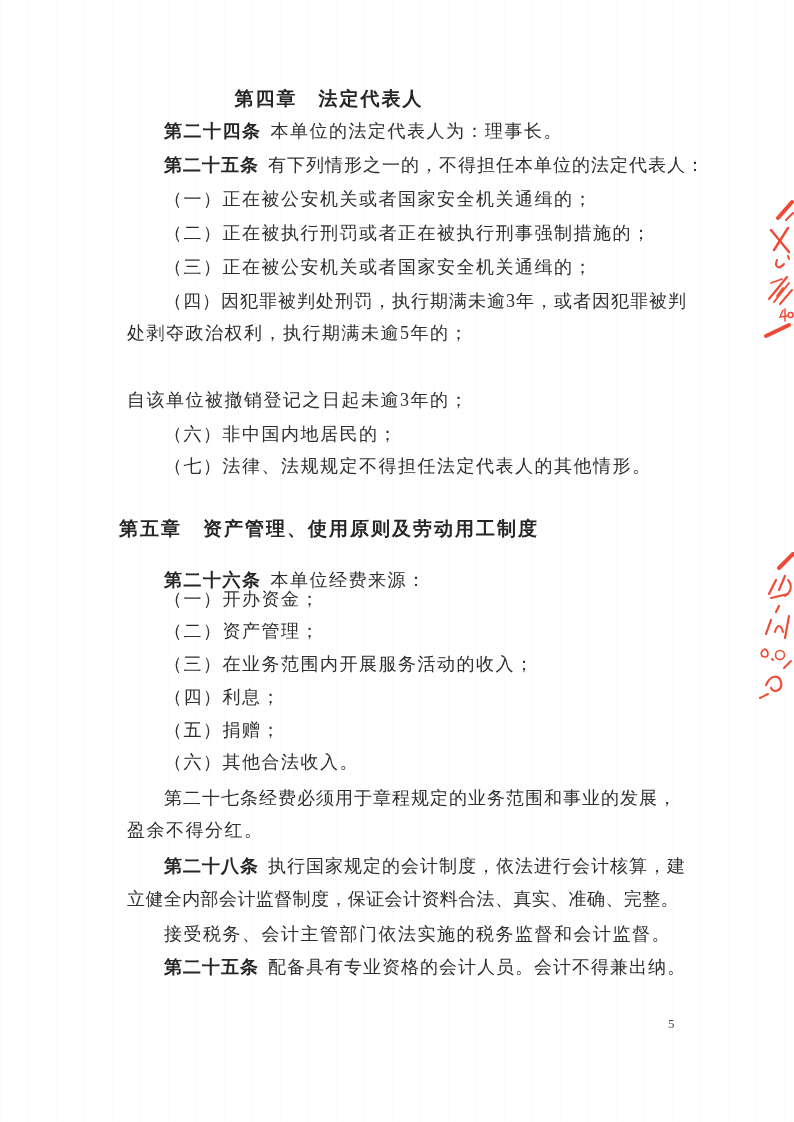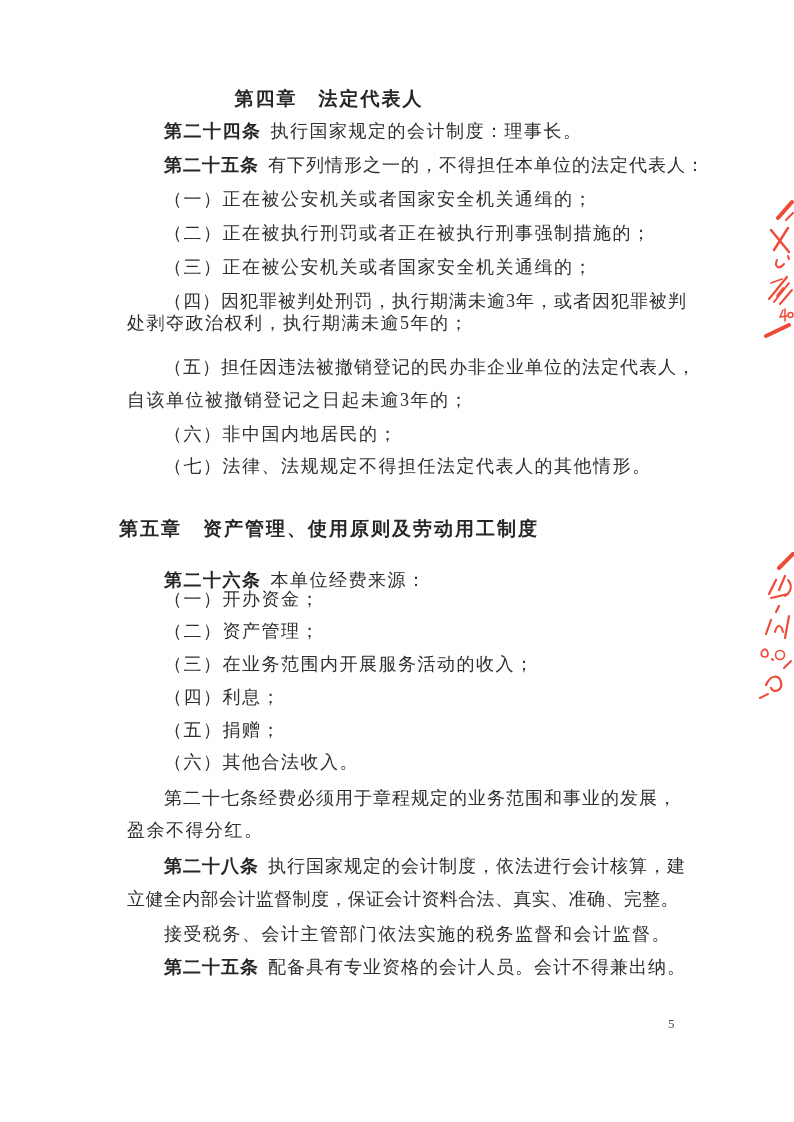--- a/index.html
+++ b/index.html
@@ -61,33 +61,32 @@
   .redmark-mid { left: 748px; top: 552px; }
 </style>
 </head>
 <body>
 
 <div class="page">
 
   <div class="line heading" style="top:88px">第四章　法定代表人</div>
 
   <div class="line l-ind" style="top:120px">
-    <span class="num">第二十四条</span><span>执行国家规定的会计制度：理事长。</span>
+    <span class="num">第二十四条</span><span>本单位的法定代表人为：理事长。</span>
   </div>
 
   <div class="line l-ind med" style="top:154px">
     <span class="num">第二十五条</span><span>有下列情形之一的，不得担任本单位的法定代表人：</span>
   </div>
 
   <div class="line l-ind" style="top:188px">（一）正在被公安机关或者国家安全机关通缉的；</div>
   <div class="line l-ind" style="top:222px">（二）正在被执行刑罚或者正在被执行刑事强制措施的；</div>
   <div class="line l-ind" style="top:256px">（三）正在被公安机关或者国家安全机关通缉的；</div>
   <div class="line l-ind med" style="top:290px">（四）因犯罪被判处刑罚，执行期满未逾3年，或者因犯罪被判</div>
-  <div class="line l-mar" style="top:312px">处剥夺政治权利，执行期满未逾5年的；</div>
-  <div class="line l-ind med" style="top:356px">（五）担任因违法被撤销登记的民办非企业单位的法定代表人，</div>
+  <div class="line l-mar" style="top:322px">处剥夺政治权利，执行期满未逾5年的；</div>
   <div class="line l-mar" style="top:389px">自该单位被撤销登记之日起未逾3年的；</div>
   <div class="line l-ind" style="top:423px">（六）非中国内地居民的；</div>
   <div class="line l-ind" style="top:455px">（七）法律、法规规定不得担任法定代表人的其他情形。</div>
 
   <div class="line heading" style="top:518px">第五章　资产管理、使用原则及劳动用工制度</div>
 
   <div class="line l-ind" style="top:569px">
     <span class="num">第二十六条</span><span>本单位经费来源：</span>
   </div>
 

